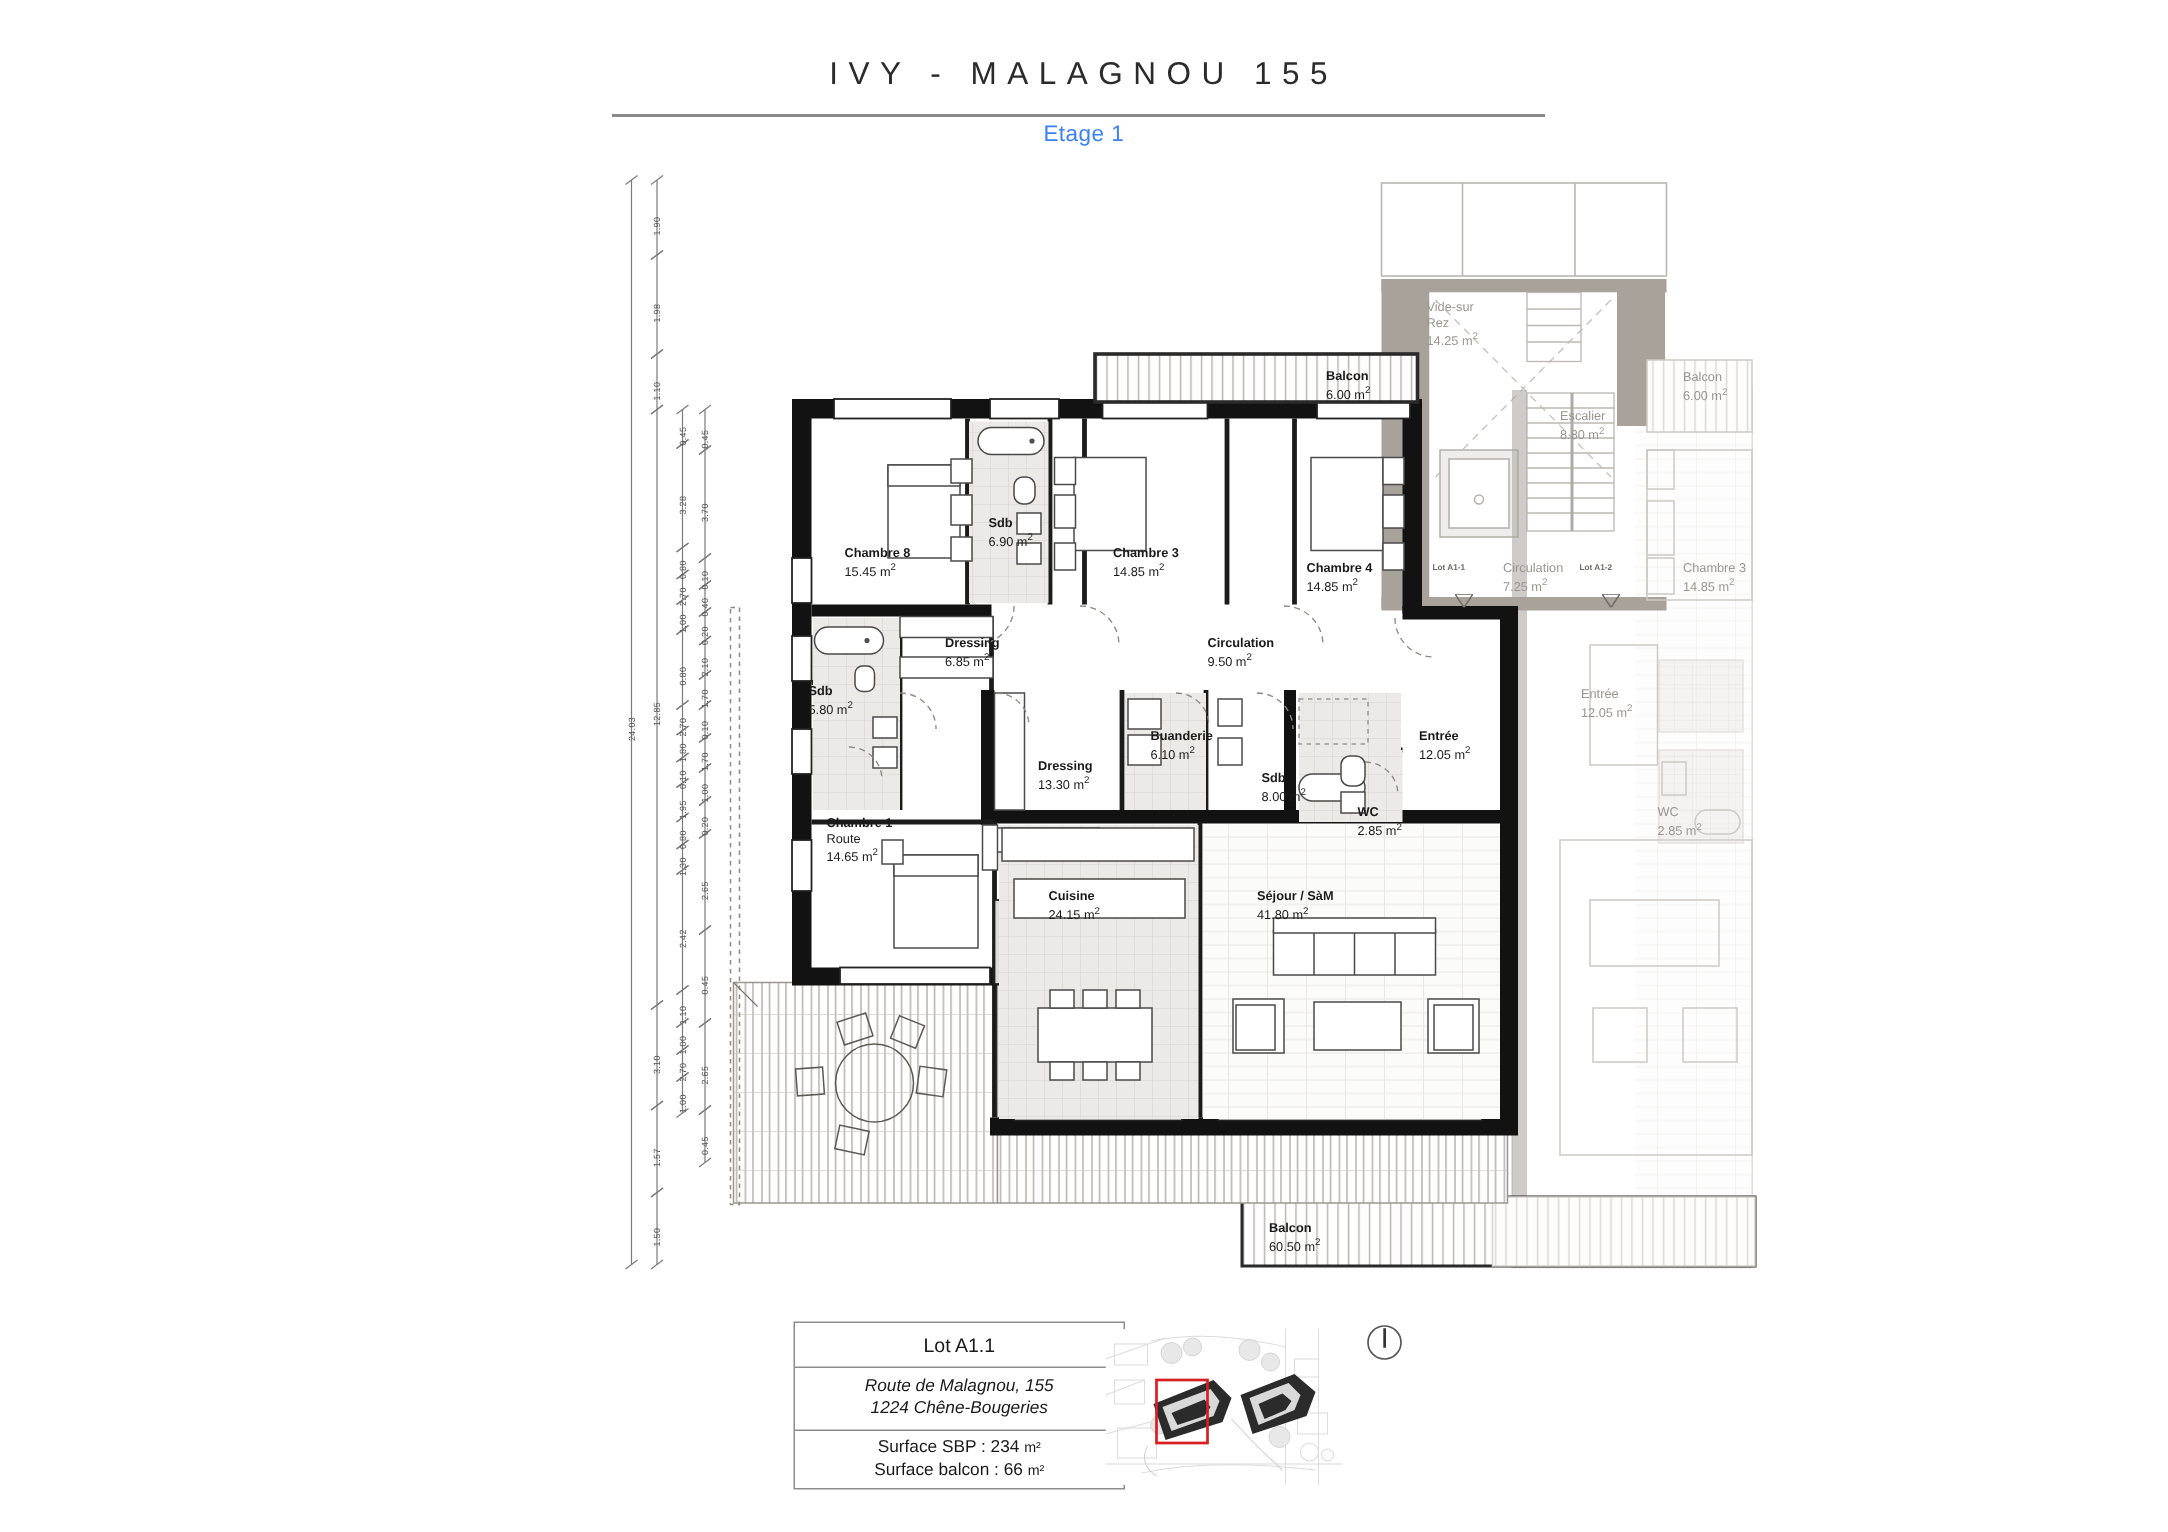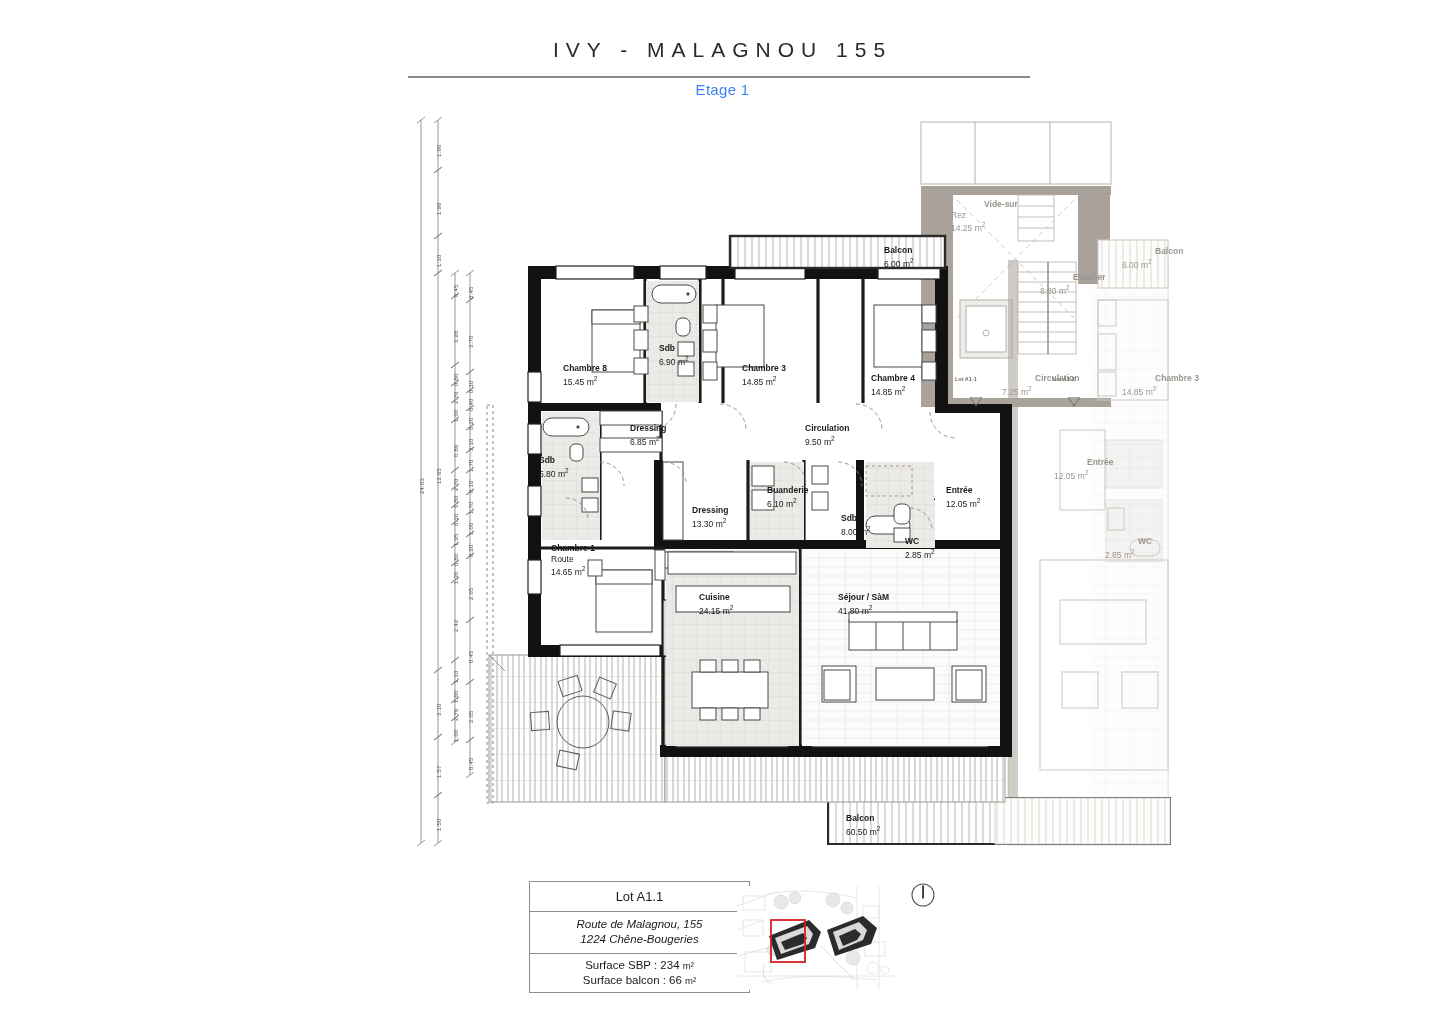--- a/index.html
+++ b/index.html
@@ -46,21 +46,21 @@
 
   
   .sitemap { position:absolute; left:737px; top:886px; width:158px; height:104px; }
   .northrose { position:absolute; left:908px; top:880px; width:30px; height:30px; }
 
   
   .rl { position:absolute; font-size:8.5px; line-height:10.5px; white-space:nowrap; }
   .rl b { font-weight:700; font-size:8.5px; }
   .rl .a { font-weight:400; }
   .rl.grey { color:#9a958f; }
-  .rl.grey b { font-weight:700;margin-left:33px; }
+  .rl.grey b { font-weight:400; }
   .sup { font-size:6.5px; vertical-align:super; }
 
   .dimlabel {
     position:absolute; font-size:6px; color:#555;
     transform-origin:left top; transform:rotate(-90deg);
     white-space:nowrap; letter-spacing:.2px;
   }
   .lot-mark { position:absolute; font-size:5.5px; color:#6e6a66; font-weight:700; white-space:nowrap;}
 </style>
 </head>

